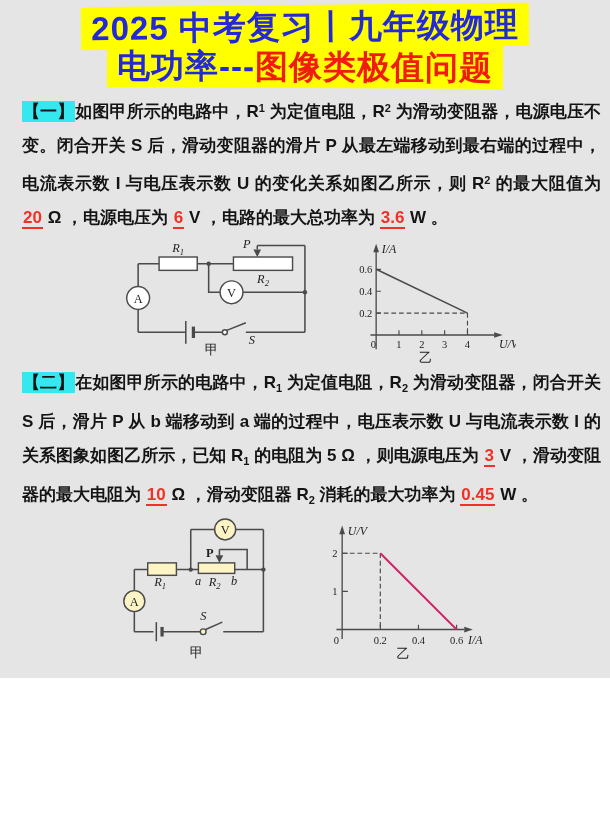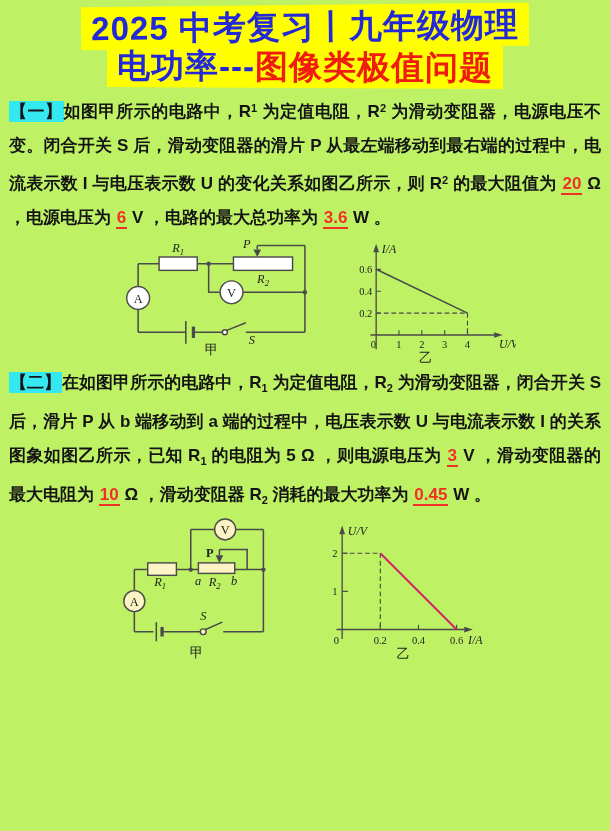--- a/index.html
+++ b/index.html
@@ -1,29 +1,29 @@
 <!DOCTYPE html>
 <html style="--hl: #ffff00; --cyan: #35e8f0; --title-blue: #2329d6; --title-red: #f01c0e; --red: #f03126; --ink: #141414; --wire: #4a4a4a; --comp-fill: #fcf4c4; --pink: #d02368;"><head>
 <meta charset="utf-8">
 <style>
   :root{
     --hl:#ffff00; --cyan:#35e8f0; --title-blue:#2329d6; --title-red:#f01c0e;
     --red:#f03126; --ink:#141414; --wire:#4a4a4a; --comp-fill:#fcf4c4; --pink:#d02368;
   }
   html,body{margin:0;padding:0;background:#ffffff;}
-  .page{width:610px;height:831px;overflow:hidden;background:#bef264;color:var(--ink);
+  .page{width:610px;height:678px;overflow:hidden;background:#e5e5e5;color:var(--ink);
         font-family:"Liberation Sans",sans-serif;}
   .title-wrap{text-align:center;padding-top:5px;font-weight:bold;font-size:33px;
               line-height:43px;letter-spacing:1px;}
   .hl{background:var(--hl);padding:0 10px;display:inline-block;}
   .t-blue{color:var(--title-blue);}
   .t-red{color:var(--title-red);}
   .tl1{transform:rotate(-0.6deg);}
   .tl2{transform:rotate(0.3deg);margin-top:-3px;}
-  .prob{margin:3px 9px 0 9px;font-size:17px;line-height:34px;font-weight:bold;
+  .prob{margin:3px 9px 0 22px;font-size:17px;line-height:34px;font-weight:bold;
         text-align:justify;color:var(--ink);}
   .marker{background:var(--cyan);padding:1px 1px;}
   .ans{color:var(--red);border-bottom:2px solid var(--red);padding:0 1px;}
   .sup{font-size:11px;vertical-align:5px;}
   .sub{font-size:11px;vertical-align:-4px;}
   .figrow{display:flex;align-items:flex-start;}
   .figrow1{margin:2px 0 0 100px;gap:16px;}
   .figrow2{margin:0 0 0 98px;gap:10px;}
   svg{display:block;}
   svg text{font-family:"Liberation Serif",serif;fill:#222;}

